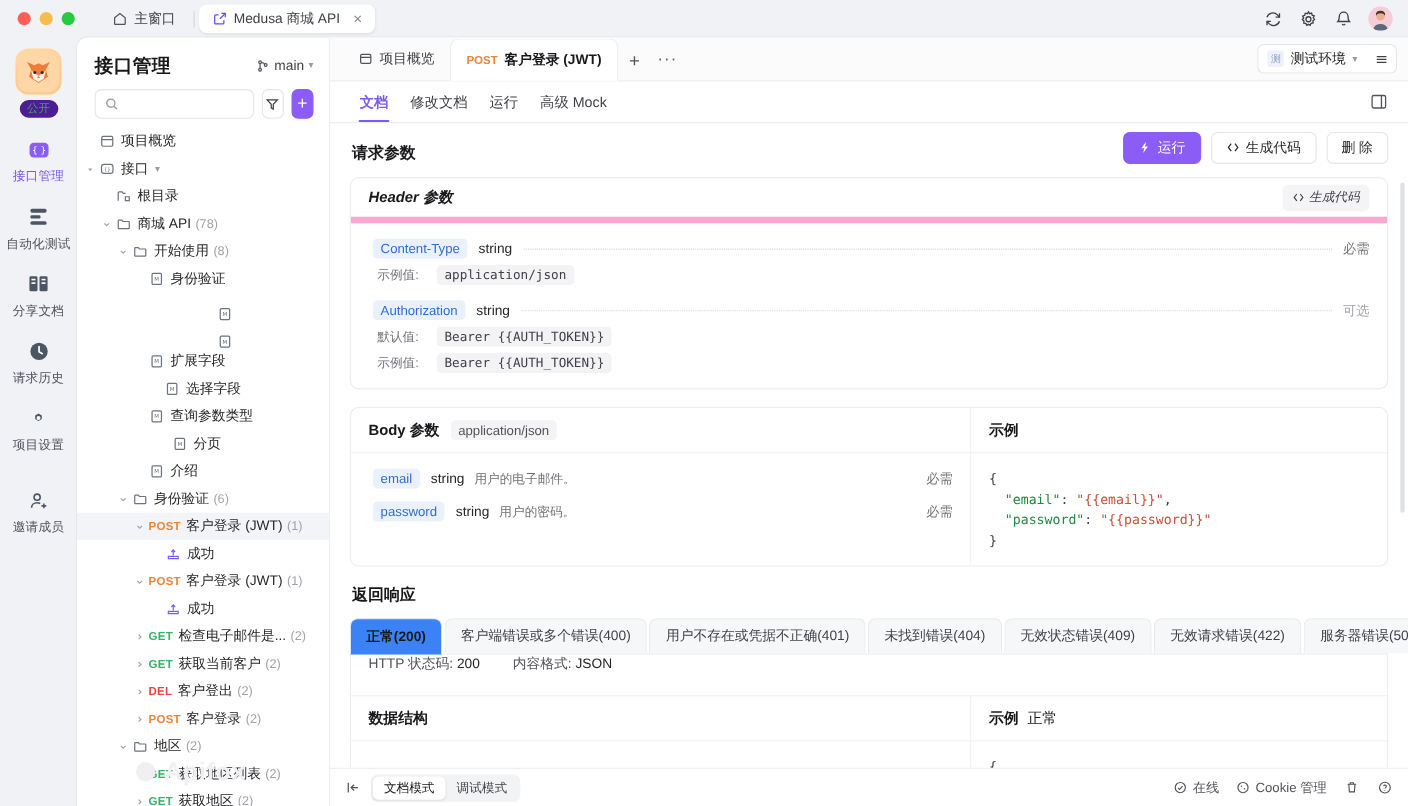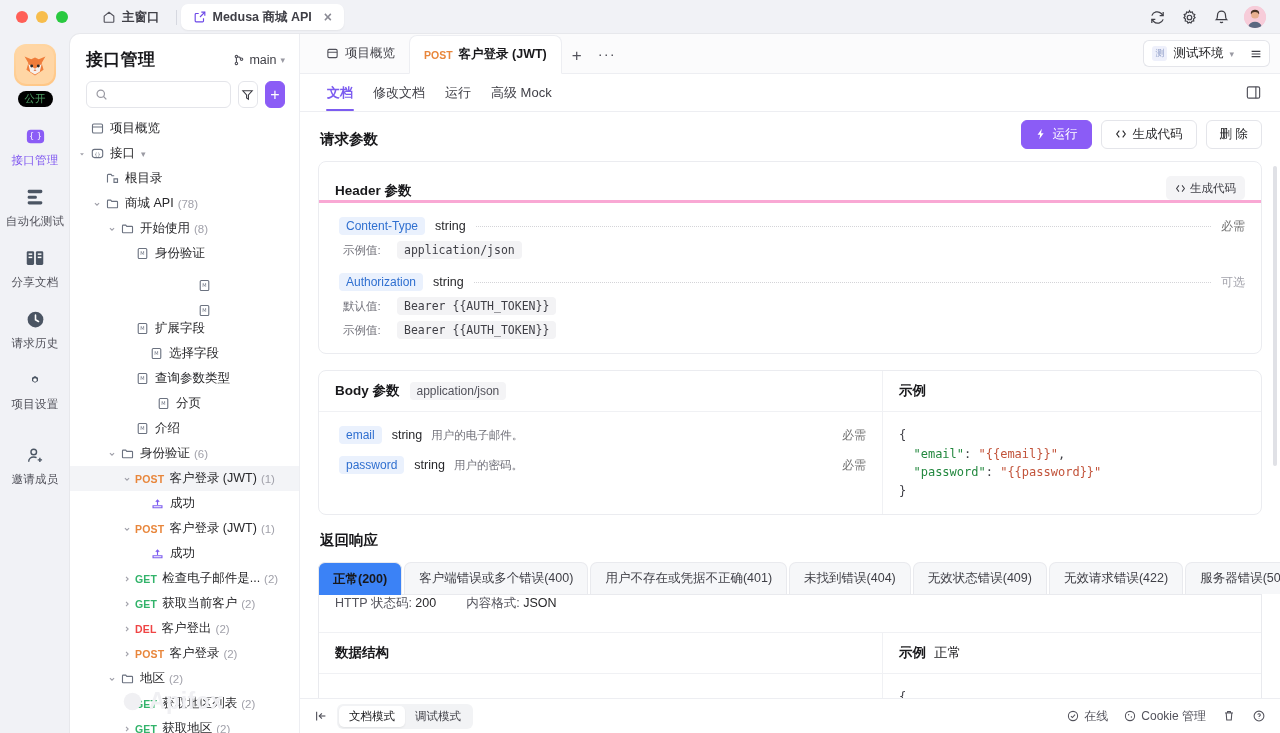--- a/index.html
+++ b/index.html
@@ -18,21 +18,21 @@
   .titlebar {
     height: 34px; flex: 0 0 34px; display: flex; align-items: center;
     background: #f1f2f6; padding: 0 12px; gap: 0;
   }
   .traffic { display: flex; gap: 8px; align-items: center; padding-left: 4px; }
   .dot { width: 12px; height: 12px; border-radius: 50%; }
   .dot.red { background: #ff5f57; }
   .dot.yellow { background: #f7bd4c; }
   .dot.green { background: #29c940; }
 
-  .tb-tabs { display: flex; align-items: center; margin-left: 22px; gap: 0; font-weight: bold; }
+  .tb-tabs { display: flex; align-items: center; margin-left: 22px; gap: 0; }
   .tb-tab {
     display: flex; align-items: center; gap: 6px;
     height: 26px; padding: 0 12px; border-radius: 7px;
     font-size: 12.5px; color: #3f3f46; cursor: default; white-space: nowrap;
   }
   .tb-tab .tb-ico { display:inline-flex; width: 14px; height: 14px; color:#52525b; }
   .tb-tab.active { background: #ffffff; box-shadow: 0 1px 2px rgba(0,0,0,.06); }
   .tb-sep { width: 1px; height: 15px; background: #d6d8e0; margin: 0 4px; }
   .tb-close { font-size: 14px; color: #8a8a94; margin-left: 6px; line-height: 1; }
 
@@ -49,21 +49,21 @@
 
   
   .rail {
     width: 70px; flex: 0 0 70px; background: #f1f2f6;
     display: flex; flex-direction: column; align-items: center;
     padding-top: 10px; gap: 0;
   }
   .rail-logo { width: 42px; height: 42px; border-radius: 12px;
     background: linear-gradient(160deg,#ffd9a8,#ffc583); display:flex; align-items:center; justify-content:center;
     font-size: 26px; line-height: 1; overflow: hidden; }
-  .rail-badge { margin-top: 5px; font-size: 10.5px; color: #4d9c62; background: #000000;
+  .rail-badge { margin-top: 5px; font-size: 10.5px; color: #4d9c62; background: #4c1d95;
     border-radius: 8px; padding: 1px 7px; }
   .rail-item { margin-top: 16px; display: flex; flex-direction: column; align-items: center; gap: 4px; cursor: default; }
   .rail-item .ri-icon { width: 26px; height: 26px; display:flex; align-items:center; justify-content:center; color: #4b5563; }
   .rail-item .ri-label { font-size: 11.5px; color: #52525b; letter-spacing: .2px; }
   .rail-item.active .ri-icon { color: #7f56f0; }
   .rail-item.active .ri-label { color: #7f56f0; }
   .rail-item.spaced { margin-top: 30px; }
 
   
   .card {
@@ -125,21 +125,21 @@
   .scroll-area { flex: 1 1 auto; overflow: hidden; position: relative; padding: 14px 18px 0 18px; }
 
   .sec-title { font-size: 14.5px; font-weight: 600; color: #18181b; margin: 4px 0 12px 2px; }
 
   .actions { position: absolute; right: 18px; top: 8px; display: flex; gap: 9px; z-index: 5; }
   .btn { height: 29px; display: flex; align-items: center; gap: 5px; padding: 0 13px; border-radius: 6px; font-size: 12.5px; border: 1px solid #e4e5ea; background: #fff; color: #27272a; white-space: nowrap; }
   .btn.primary { background: #8b5cf6; border-color: #8b5cf6; color: #fff; }
   .btn .bico { width: 13px; height: 13px; display: inline-flex; }
 
   .panel { border: 1px solid #ebecf0; border-radius: 8px; background: #fff; margin-bottom: 16px; }
-  .panel-head { height: 41px; display: flex; align-items: flex-end; padding: 0 16px; border-bottom: 3px solid #f9a8d4; font-size: 13.5px; font-weight: 600; color: #18181b; }
+  .panel-head { height: 41px; display: flex; align-items: center; padding: 0 16px; border-bottom: 6px solid #f9a8d4; font-size: 13.5px; font-weight: 600; color: #18181b; font-style: italic; }
   .tag-ct { margin-left: 10px; font-weight: 400; font-size: 12px; color: #52525b; background: #f4f4f6; border-radius: 4px; padding: 2px 7px; }
   .mini-btn { margin-left: auto; height: 24px; display: flex; align-items: center; gap: 4px; padding: 0 9px; border-radius: 5px; background: #f4f4f6; font-size: 11.5px; color: #3f3f46; font-weight: 400; }
 
   .panel-body { padding: 14px 16px 14px 20px; }
   .prow { display: flex; align-items: center; font-size: 12.5px; margin-bottom: 5px; }
   .pname { color: #2f6fd0; background: #eaf1fd; border-radius: 4px; padding: 2px 7px; font-size: 12px; }
   .ptype { color: #27272a; margin-left: 10px; font-size: 12.5px; }
   .pdesc { color: #71717a; margin-left: 9px; font-size: 11.5px; }
   .pdots { flex: 1 1 auto; border-bottom: 1px dotted #d4d4d8; margin: 0 10px; height: 1px; align-self: center; }
   .preq { color: #737373; font-size: 12px; white-space: nowrap; }

